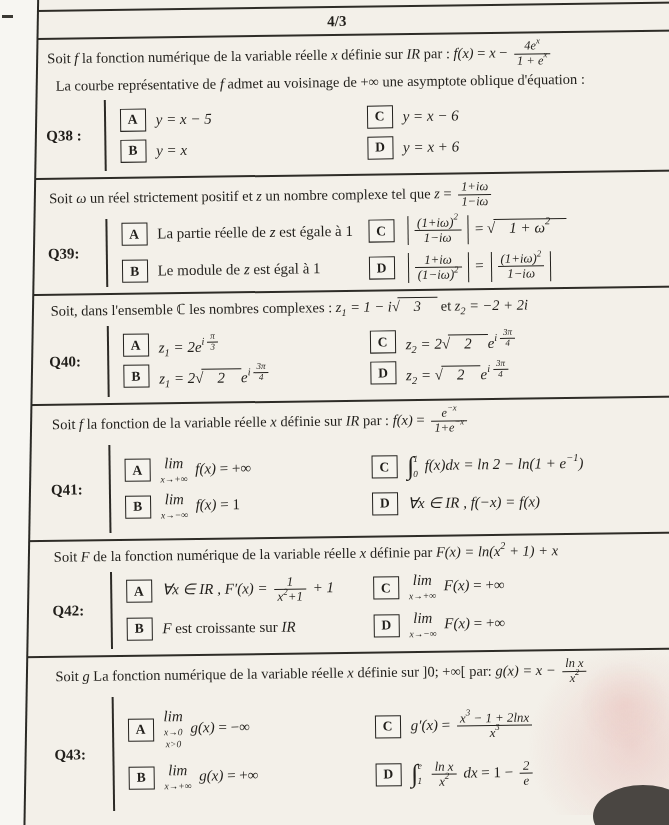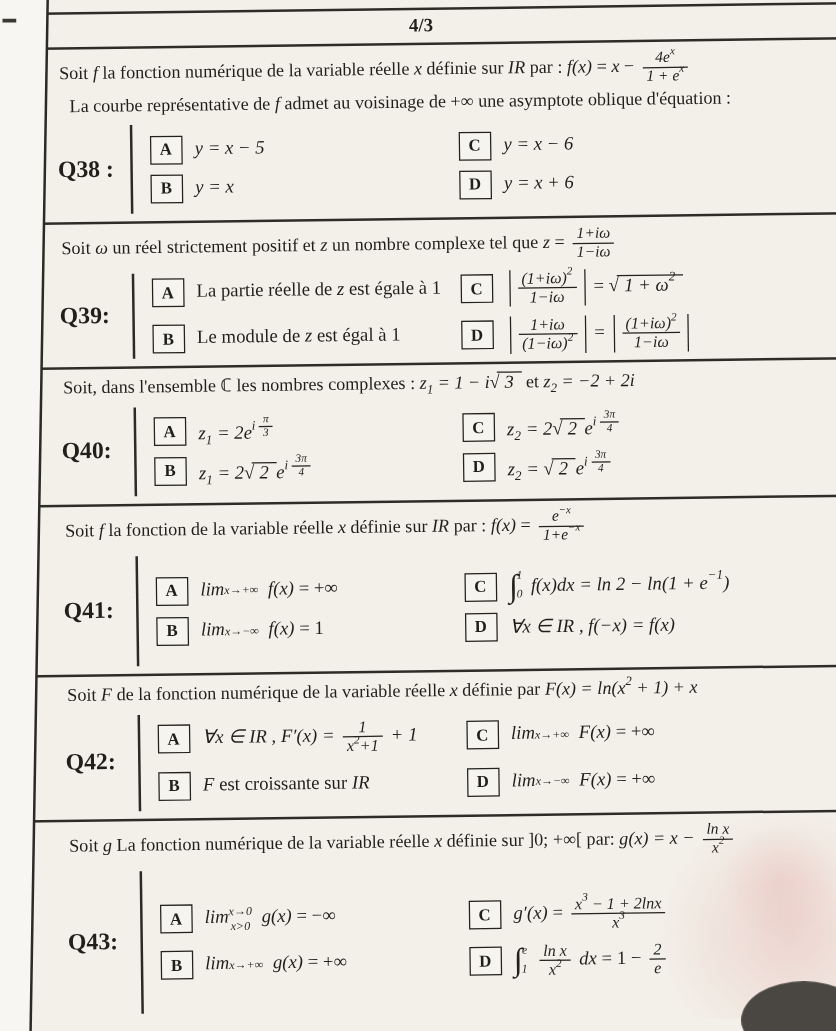--- a/index.html
+++ b/index.html
@@ -10,42 +10,42 @@
   .hdr{margin-top:12px;border-top:2px solid #2e2c27;border-bottom:2px solid #2e2c27;
     min-height:26px;display:flex;align-items:center;justify-content:center;
     font-weight:bold;font-size:15px;}
   .q{border-bottom:2px solid #2e2c27;box-sizing:border-box;display:flex;
     flex-direction:column;position:relative;z-index:2;}
   .q38{min-height:140px}.q39{min-height:116px}.q40{min-height:110px}
   .q41{min-height:136px}.q42{min-height:116px}.q43{min-height:160px}
   .intro{padding:6px 10px 2px 52px;font-size:14.5px;line-height:1.3;}
   .intro2{padding:2px 10px 2px 60px;font-size:14.5px;}
   .qbody{flex:1;display:flex;align-items:center;padding:4px 0 6px 50px;}
-  .qlabel{font-weight:bold;font-size:19px;width:58px;flex:none;}
+  .qlabel{font-weight:bold;font-size:15px;width:58px;flex:none;}
   .vline{width:1.6px;background:#2c2a26;align-self:stretch;flex:none;margin-right:14px;}
   .opts{flex:1;display:grid;grid-template-columns:247px 1fr;grid-auto-flow:column;
     grid-template-rows:1fr 1fr;row-gap:8px;align-items:center;}
   .opt{display:flex;align-items:center;font-size:15px;padding-right:4px;}
   .box{display:inline-flex;align-items:center;justify-content:center;width:24px;height:21px;
     border:1.6px solid #23211d;font-weight:bold;font-size:13.5px;margin-right:10px;flex:none;
     background:rgba(255,255,255,0.25);}
   
   .m i{font-family:"Liberation Serif", serif;}
   .fr{display:inline-flex;flex-direction:column;vertical-align:middle;text-align:center;
     margin:0 3px;font-style:italic;line-height:1.1;font-size:0.86em;}
   .frn{padding:0 3px;}
   .frd{border-top:1.3px solid #23211d;padding:0 3px;}
   sup{font-size:0.7em;line-height:0;position:relative;top:-0.15em;}
   sub{font-size:0.7em;line-height:0;}
   .sq{font-style:italic;white-space:nowrap;}
   .rad{font-style:normal;}
-  .sqv{border-top:1.3px solid #23211d;margin-left:-2px;padding:0 6px;text-align:right;}
+  .sqv{border-top:1.3px solid #23211d;margin-left:-2px;padding:0 16px;text-align:right;}
   .ab{display:inline-flex;align-items:center;border-left:1.5px solid #23211d;
     border-right:1.5px solid #23211d;padding:0 3px;margin:0 3px;vertical-align:middle;}
-  .lm{display:inline-flex;align-items:center;vertical-align:middle;
+  .lm{display:inline-flex;flex-direction:column;align-items:center;vertical-align:middle;
     font-style:italic;line-height:1;margin-right:4px;}
   .lmu{font-size:0.64em;margin-top:2px;text-align:center;line-height:1.2;font-style:italic;}
   .in{display:inline-flex;align-items:center;vertical-align:middle;font-style:italic;margin-right:3px;}
   .ig{font-size:1.7em;line-height:0.9;font-style:normal;}
   .ibd{display:inline-flex;flex-direction:column;justify-content:space-between;
     font-size:0.62em;height:2.6em;margin-left:-1px;line-height:1;}
   .it{align-self:flex-end;}
   .iu{align-self:flex-start;}
   
   .wedge{position:absolute;left:-22px;top:-14px;width:66px;height:890px;

